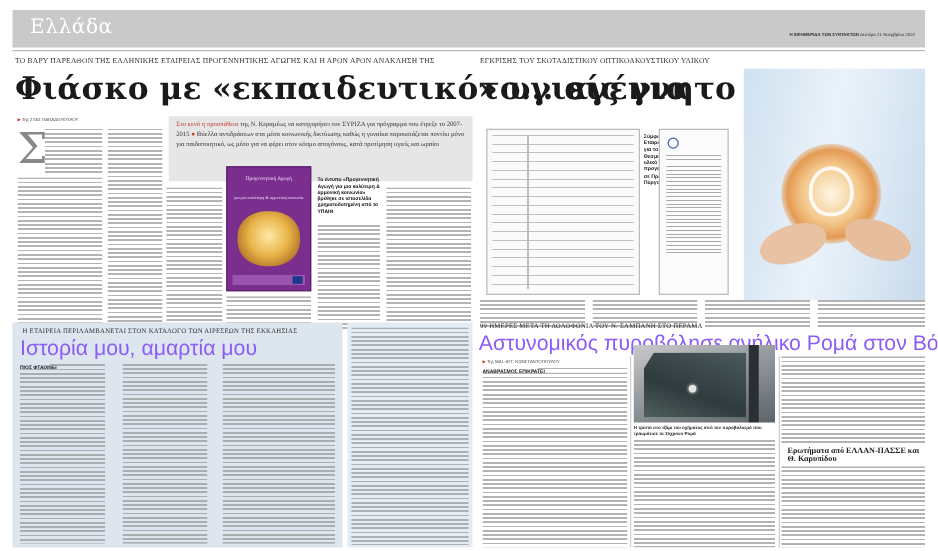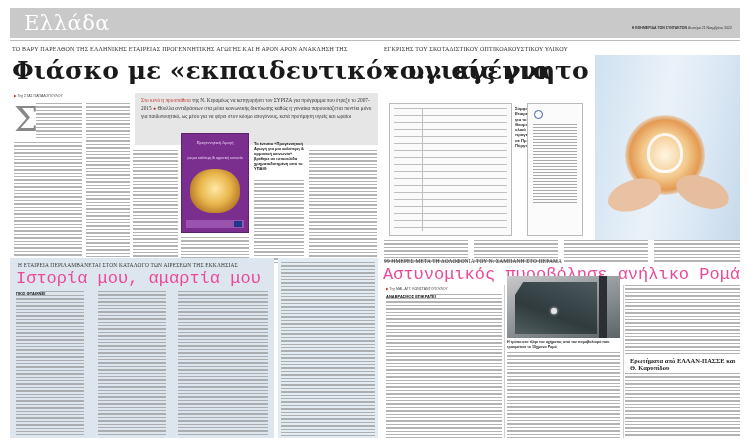--- a/index.html
+++ b/index.html
@@ -1,27 +1,27 @@
 <!DOCTYPE html>
 <html><head>
 <meta charset="utf-8">
 <style>
   * { box-sizing: border-box; margin: 0; padding: 0; }
   html, body { width: 750px; height: 441px; overflow: hidden; background: #ffffff; }
   body { font-family: "DejaVu Serif", serif; color: #222; position: relative; }
 
   .header-bar { position: absolute; left: 10px; top: 8px; width: 730px; height: 30px; background: #c9c9c9; }
-  .section-title { position: absolute; left: 14px; top: 3px; font-family: "DejaVu Serif", serif; font-size: 21px; color: #ffffff; letter-spacing: 0.5px; font-weight: normal; }
+  .section-title { position: absolute; left: 14px; top: 3px; font-family: "DejaVu Serif", serif; font-size: 16px; color: #ffffff; letter-spacing: 0.5px; font-weight: normal; }
   .header-meta { position: absolute; right: 8px; top: 18px; font-size: 3.5px; color: #333; font-family: "Liberation Sans", sans-serif; }
   .header-meta b { font-weight: bold; }
   .header-rule { position: absolute; left: 10px; top: 40px; width: 730px; height: 1px; background: #bbb; }
 
   .kicker { position: absolute; font-size: 6px; color: #333; letter-spacing: 0.2px; white-space: nowrap; font-family: "Liberation Serif", serif; }
   .headline { position: absolute; font-family: "DejaVu Serif", serif; font-weight: bold; color: #1a1a1a; white-space: nowrap; }
-  .h2 { position: absolute; font-family: Liberation Mono, monospace; color: #ec4899; white-space: nowrap; }
+  .h2 { position: absolute; font-family: Liberation Sans, sans-serif; color: #8b5cf6; white-space: nowrap; }
 
   .byline { position: absolute; font-size: 3.5px; color: #444; font-family: "Liberation Sans", sans-serif; }
   .byline .dot { color: #c0392b; }
 
   .col { position: absolute; overflow: hidden; }
   .lines { width: 100%; height: 100%;
     background: repeating-linear-gradient(to bottom, #9a9a9a 0px, #9a9a9a 1.4px, transparent 1.4px, transparent 3.4px);
     opacity: 0.75; }
 
   .dropcap { position: absolute; font-size: 34px; color: #888; font-family: "DejaVu Serif", serif; line-height: 1; }

